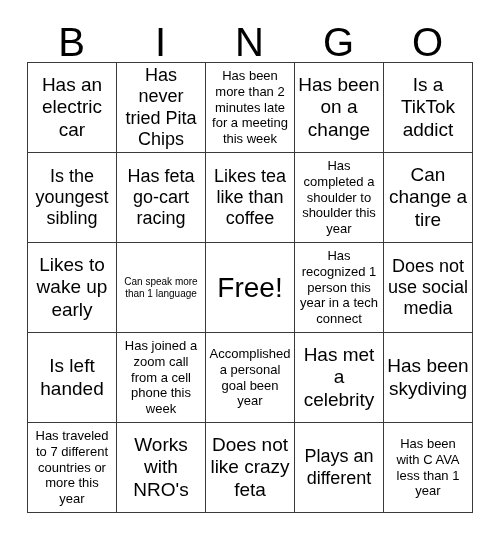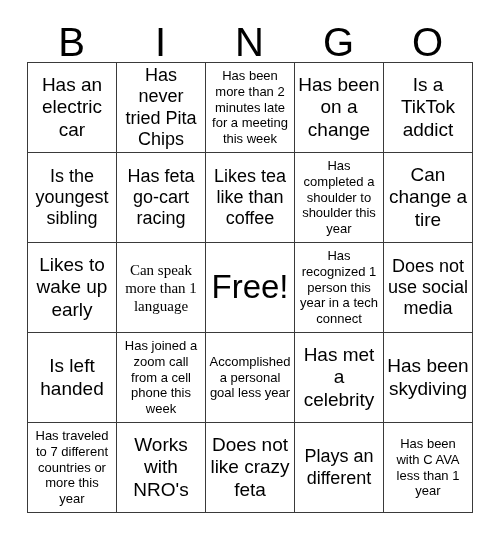--- a/index.html
+++ b/index.html
@@ -59,23 +59,23 @@
     box-sizing: border-box;
     word-wrap: break-word;
     overflow: hidden;
   }
   .cell-text {
     display: block;
     line-height: 1.18;
   }
   .fs-lg  .cell-text { font-size: 19px; line-height: 1.16; }
   .fs-md  .cell-text { font-size: 18px; line-height: 1.18; }
-  .fs-sm  .cell-text { font-size: 15px; line-height: 1.2; font-family: Liberation Serif, serif; }
+  .fs-sm  .cell-text { font-size: 10px; line-height: 1.2; }
   .fs-xs  .cell-text { font-size: 13px; line-height: 1.22; }
-  .free .cell-text { font-size: 33px; line-height: 1.05; }
+  .free .cell-text { font-size: 28px; line-height: 1.05; }
 </style>
 </head>
 <body>
 
 <div class="card">
 
   <div class="header-row">
     <div class="header-cell">B</div>
     <div class="header-cell">I</div>
     <div class="header-cell">N</div>
@@ -137,21 +137,21 @@
           </td>
       </tr>
       <tr>
         <td class="fs-lg">
             <span class="cell-text">Is left handed</span>
           </td>
         <td class="fs-xs">
             <span class="cell-text">Has joined a zoom call from a cell phone this week</span>
           </td>
         <td class="fs-xs">
-            <span class="cell-text">Accomplished a personal goal less year</span>
+            <span class="cell-text">Accomplished a personal goal been year</span>
           </td>
         <td class="fs-lg">
             <span class="cell-text">Has met a celebrity</span>
           </td>
         <td class="fs-lg">
             <span class="cell-text">Has been skydiving</span>
           </td>
       </tr>
       <tr>
         <td class="fs-xs">

